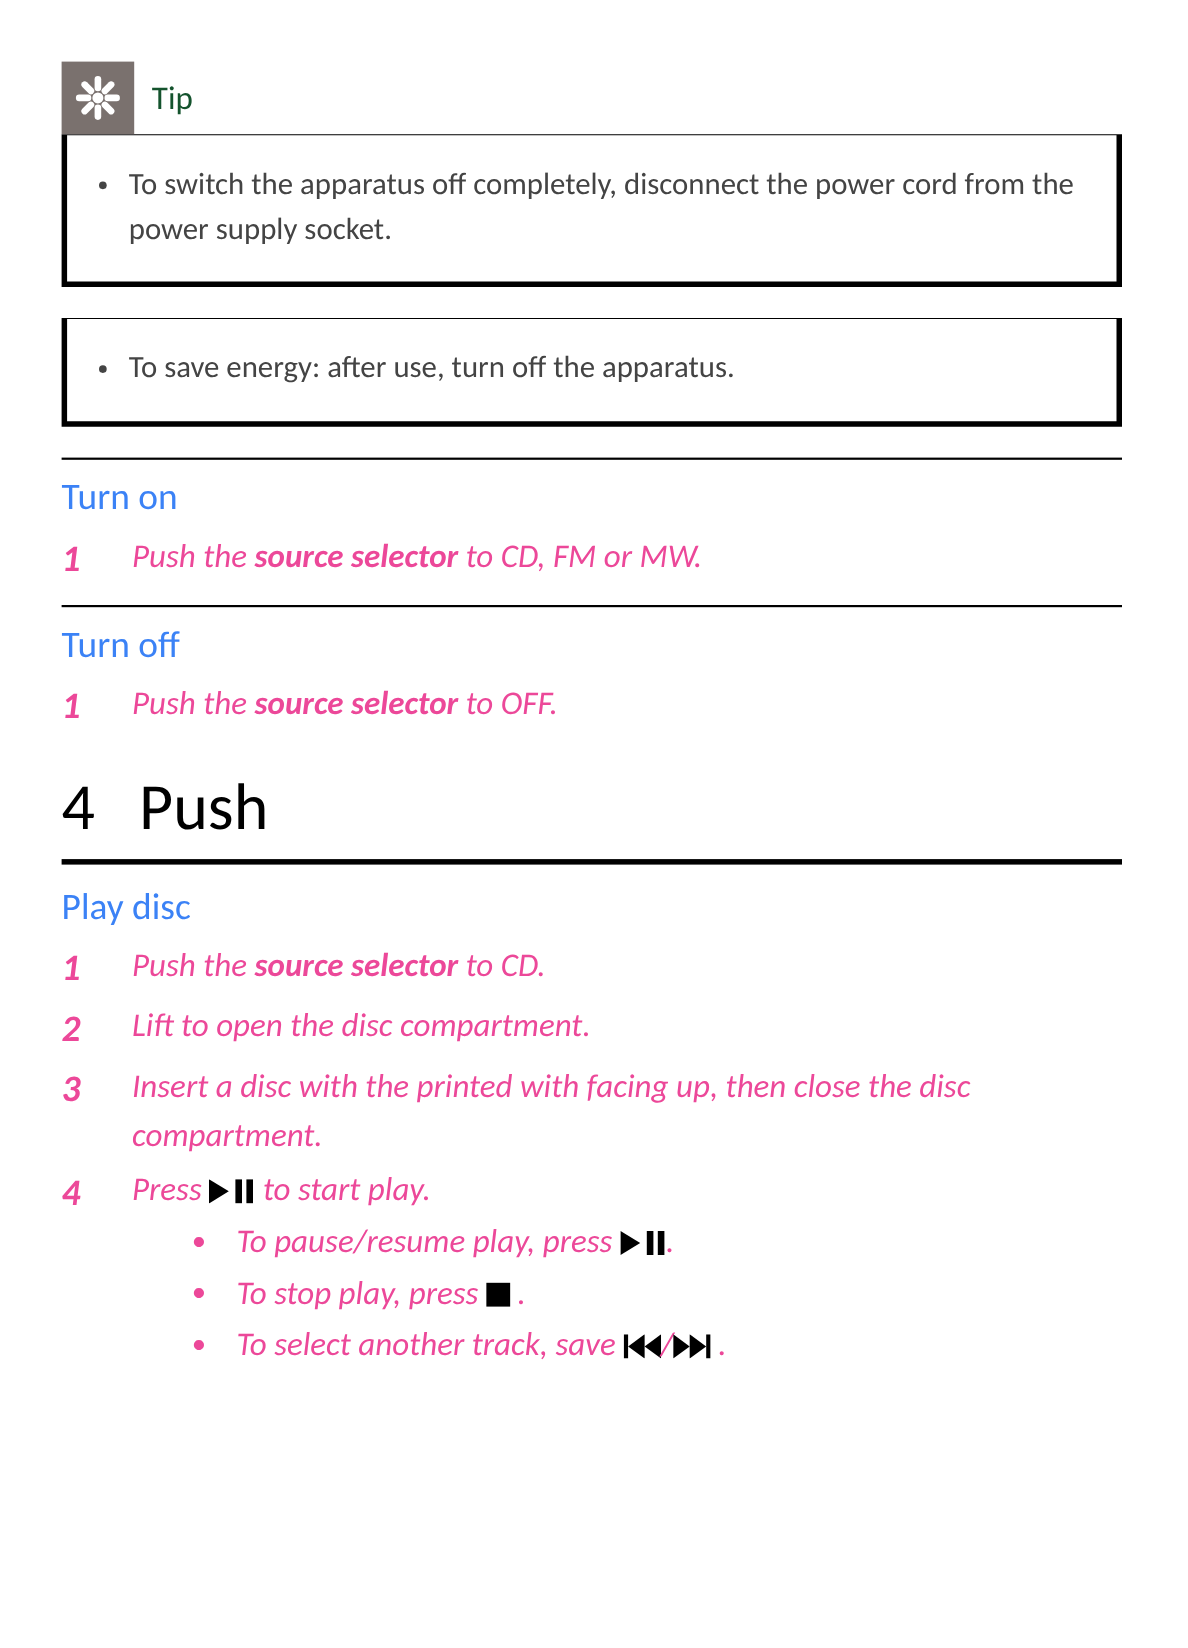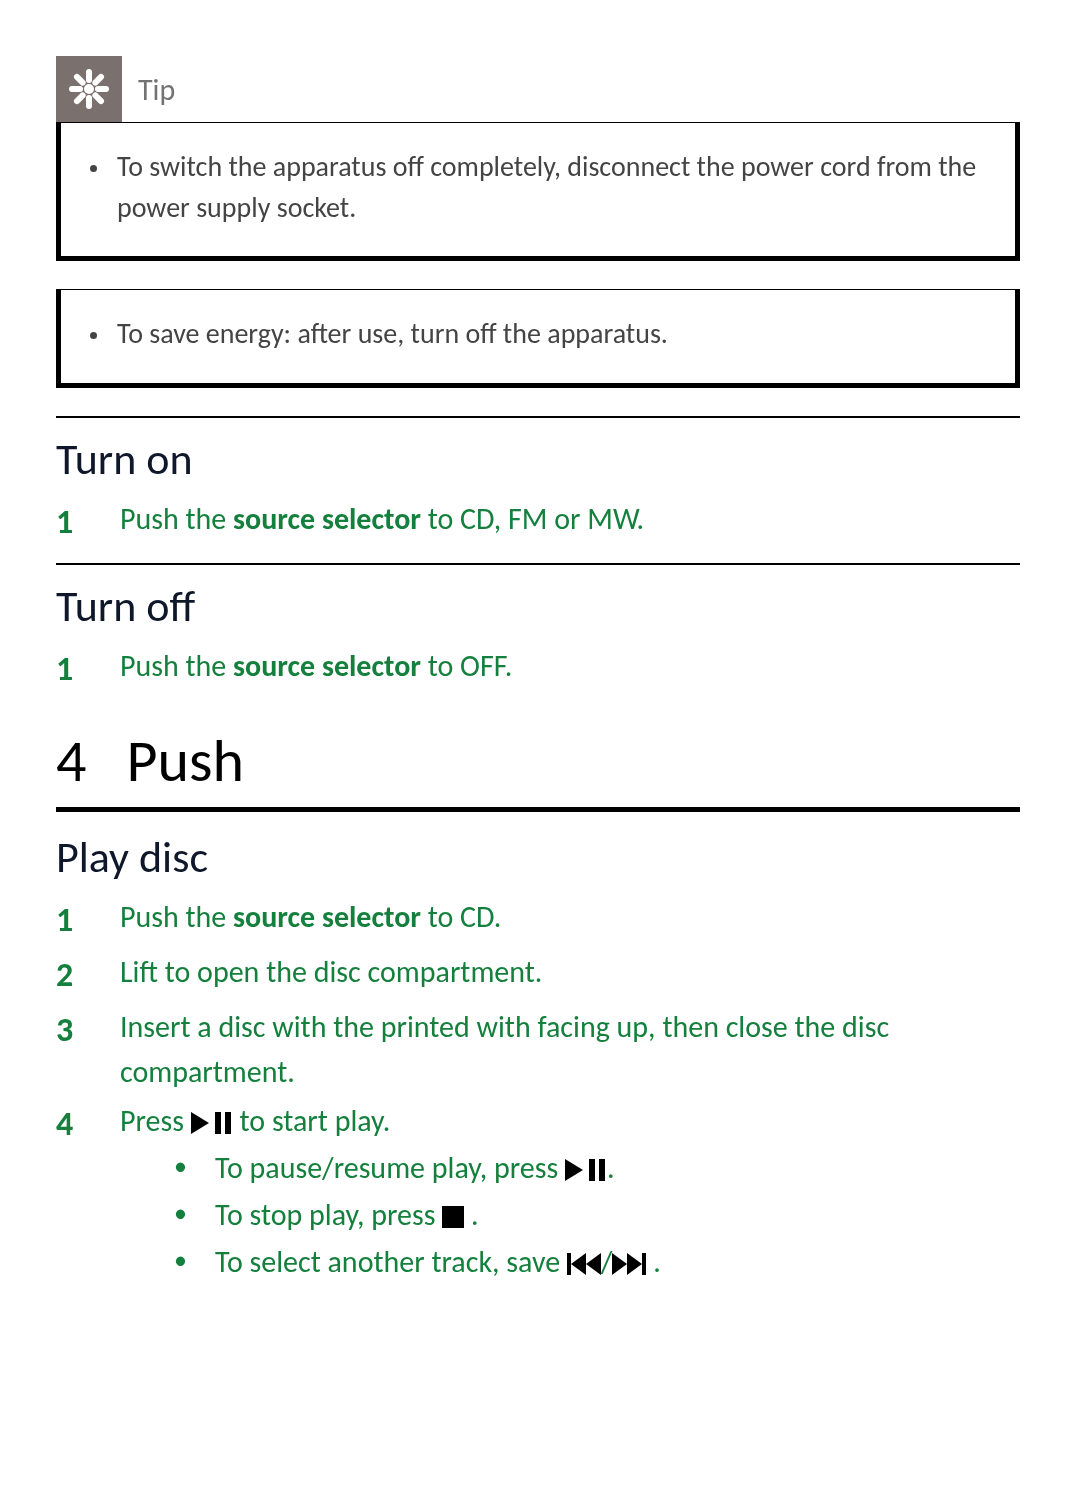--- a/index.html
+++ b/index.html
@@ -30,21 +30,21 @@
     width: 66px;
     height: 66px;
     background: #7a716e;
     display: flex;
     align-items: center;
     justify-content: center;
   }
   .callout-icon-box svg { display:block; }
   .callout-label {
     font-size: 30px;
-    color: #737373;
+    color: #14532d;
   }
   .callout-body {
     border: 5px solid #000000;
     border-top: 1px solid #000000;
     padding: 24px 28px 28px 28px;
     margin-top: 0;
     font-size: 28px;
     color: #444444;
   }
   .callout-body ul {
@@ -64,24 +64,24 @@
     border: none;
     border-top: 2px solid #000000;
     margin: 16px 0 14px 0;
   }
   hr.chapter-rule {
     border: none;
     border-top: 5px solid #000000;
     margin: 10px 0 18px 0;
   }
   .section-title {
-    font-size: 44px;
+    font-size: 34px;
     font-weight: 400;
     margin: 8px 0 10px 0;
-    color: #0f172a;
+    color: #3b82f6;
   }
   .chapter {
     display: flex;
     align-items: baseline;
     gap: 40px;
     margin-top: 30px;
   }
   .chapter-num {
     font-size: 60px;
     font-weight: 400;
@@ -98,21 +98,22 @@
     counter-reset: step;
   }
   ol.steps > li {
     counter-increment: step;
     display: flex;
     align-items: flex-start;
     gap: 30px;
     font-size: 30px;
     line-height: 1.5;
     margin: 4px 0;
-    color: #15803d;
+    color: #ec4899;
+    font-style: italic;
   }
   ol.steps > li::before {
     content: counter(step);
     font-size: 34px;
     font-weight: 600;
     width: 34px;
     flex: 0 0 auto;
   }
   .step-text b { font-weight: 600; }
 

